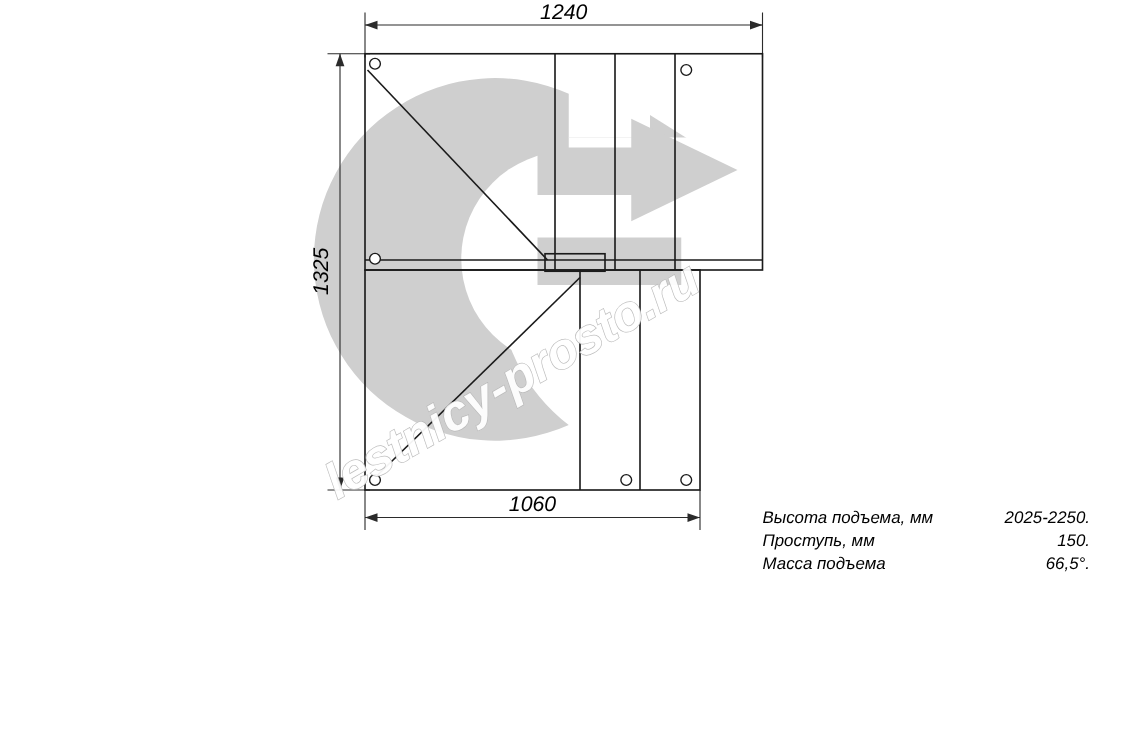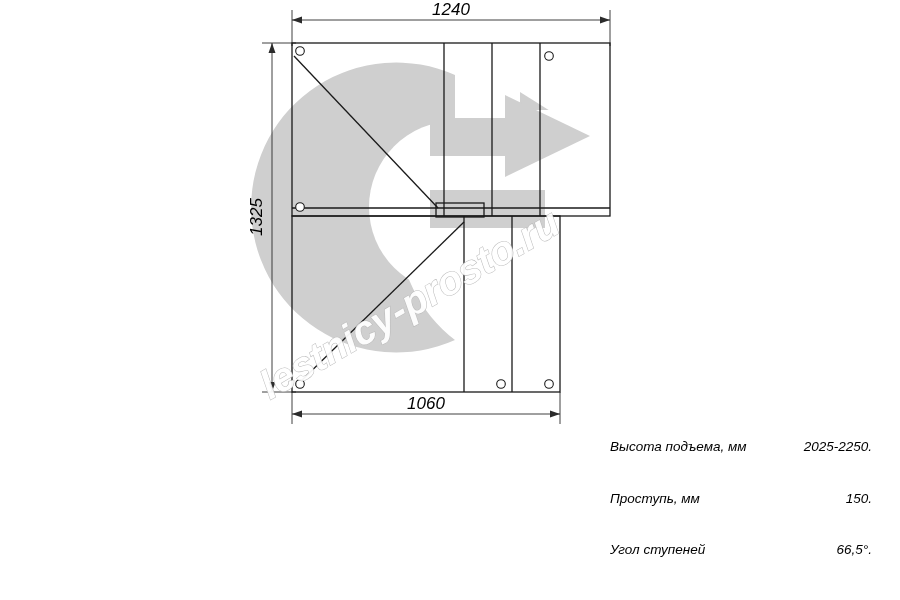--- a/index.html
+++ b/index.html
@@ -37,21 +37,20 @@
     font-size: 13.5px;
     font-style: italic;
     color: #000000;
   }
   .spec-row {
     display: flex;
     justify-content: space-between;
     align-items: baseline;
     line-height: 18.5px;
     white-space: nowrap;
-    margin-top: 33px;
   }
   .spec-label {
     text-align: left;
   }
   .spec-value {
     text-align: center;
     padding-left: 10px;
   }
   .dim-text {
     font-family: "Liberation Sans", sans-serif;
@@ -179,18 +178,18 @@
   <div class="spec-table">
     <div class="spec-row">
       <span class="spec-label">Высота подъема, мм</span>
       <span class="spec-value">2025-2250.</span>
     </div>
     <div class="spec-row">
       <span class="spec-label">Проступь, мм</span>
       <span class="spec-value">150.</span>
     </div>
     <div class="spec-row">
-      <span class="spec-label">Угол ступеней</span>
+      <span class="spec-label">Масса подъема</span>
       <span class="spec-value">66,5°.</span>
     </div>
   </div>
 
 </div>
 
 </body></html>

